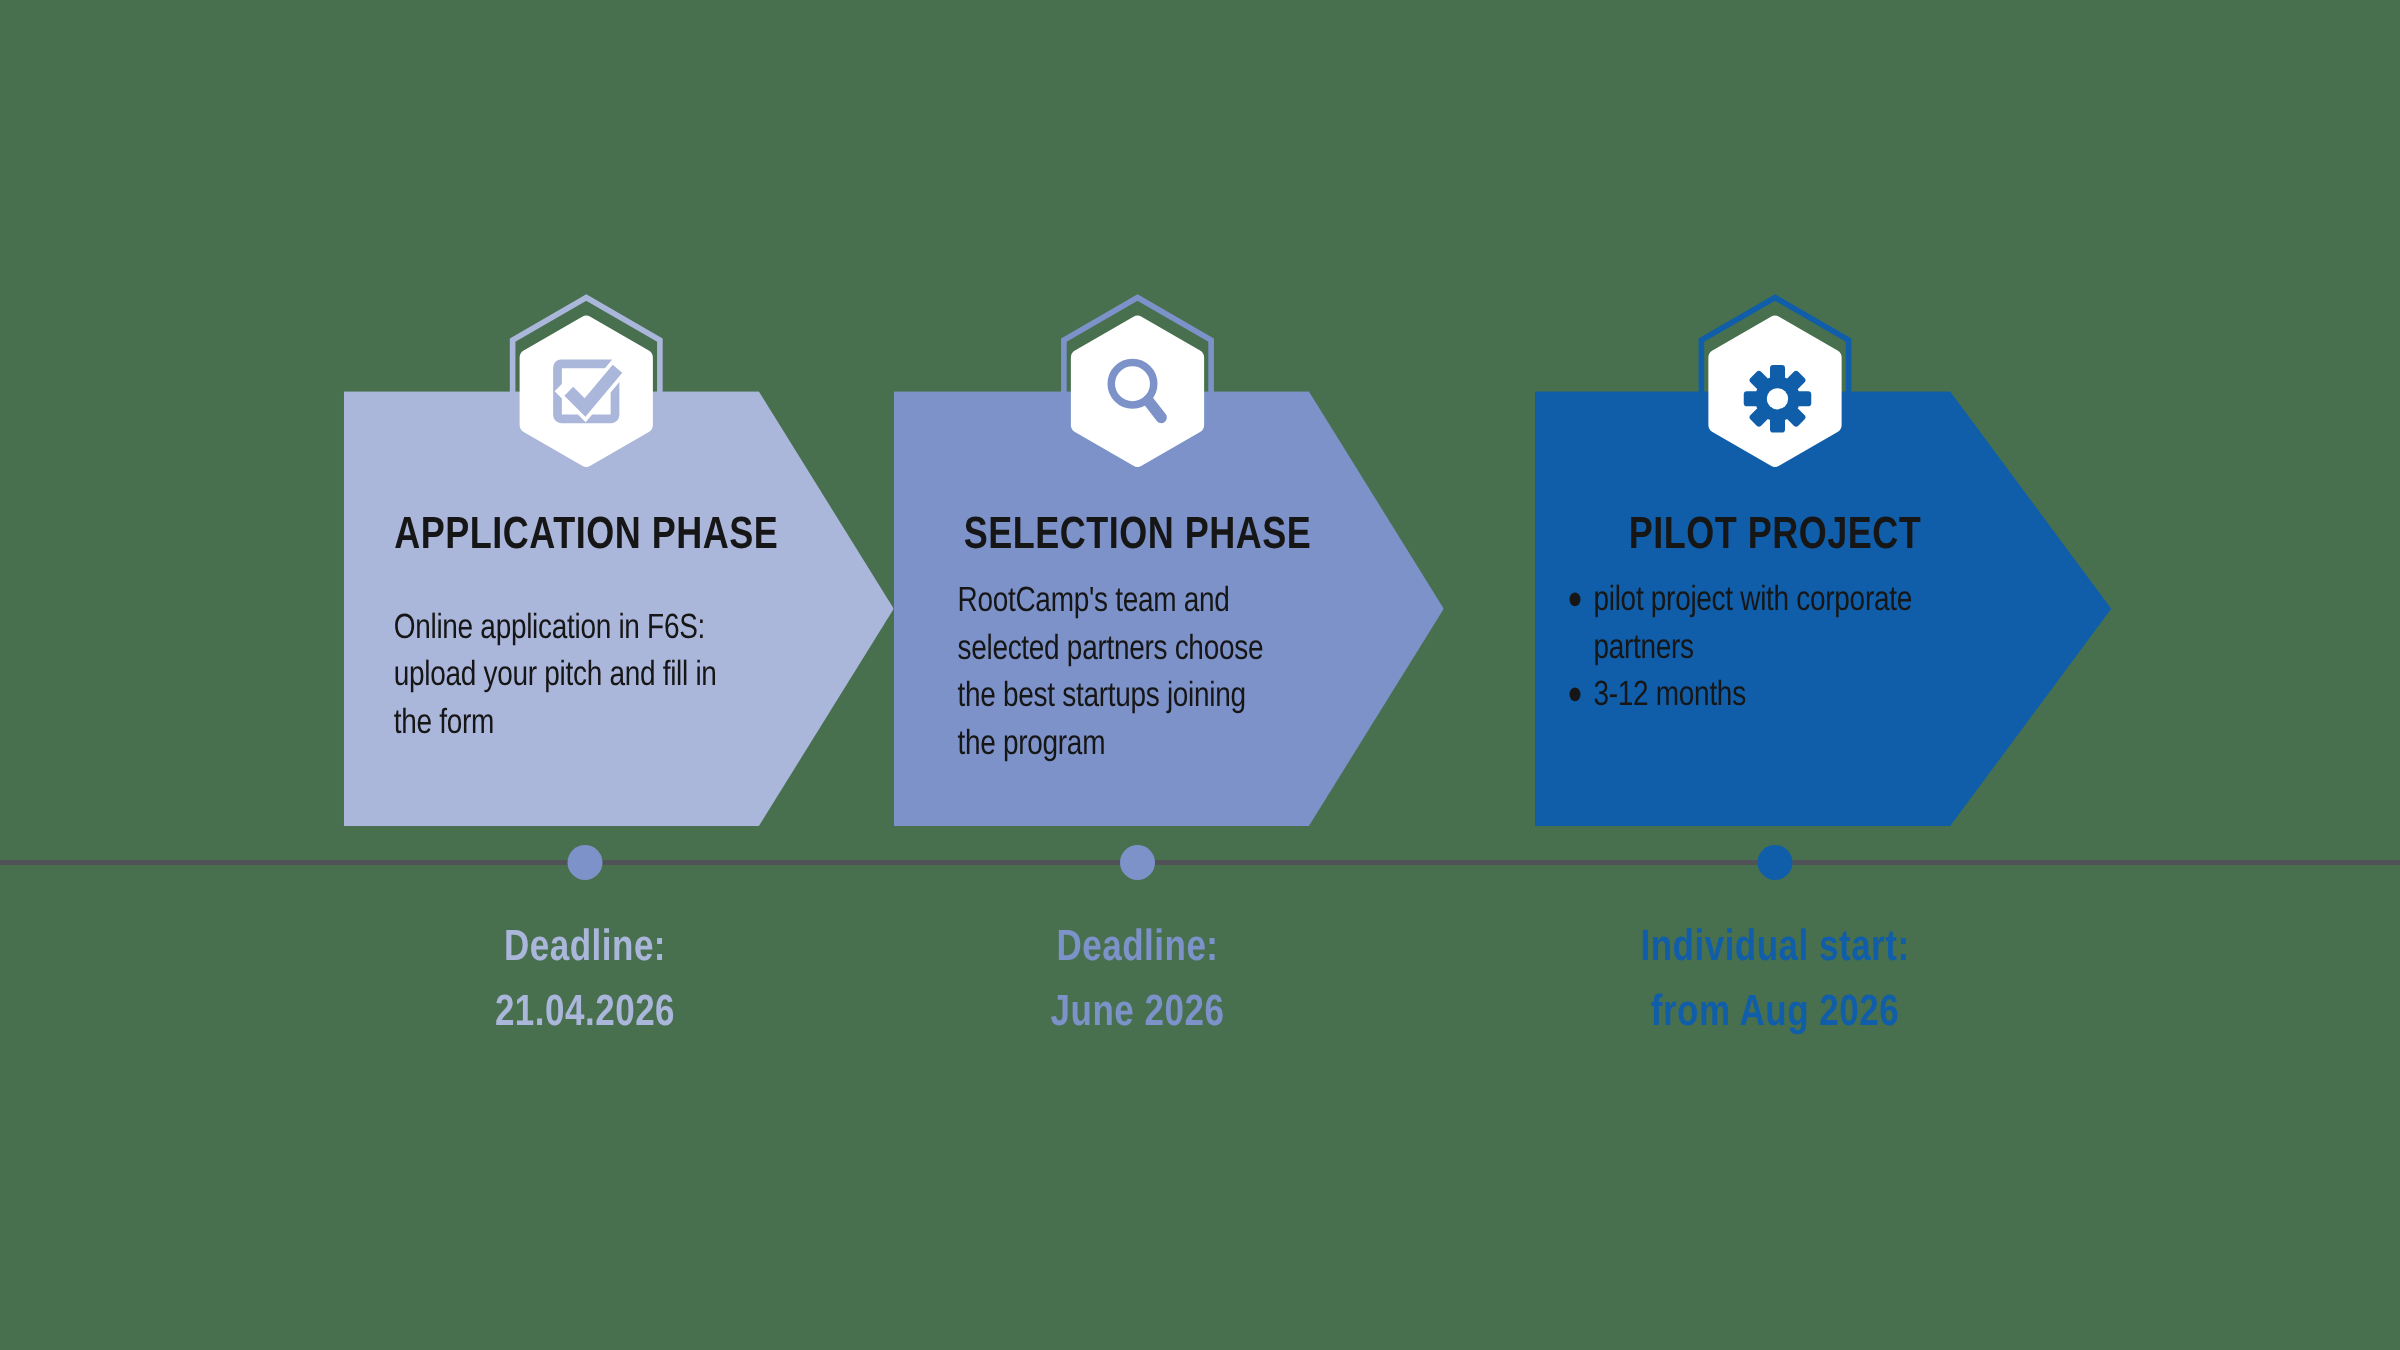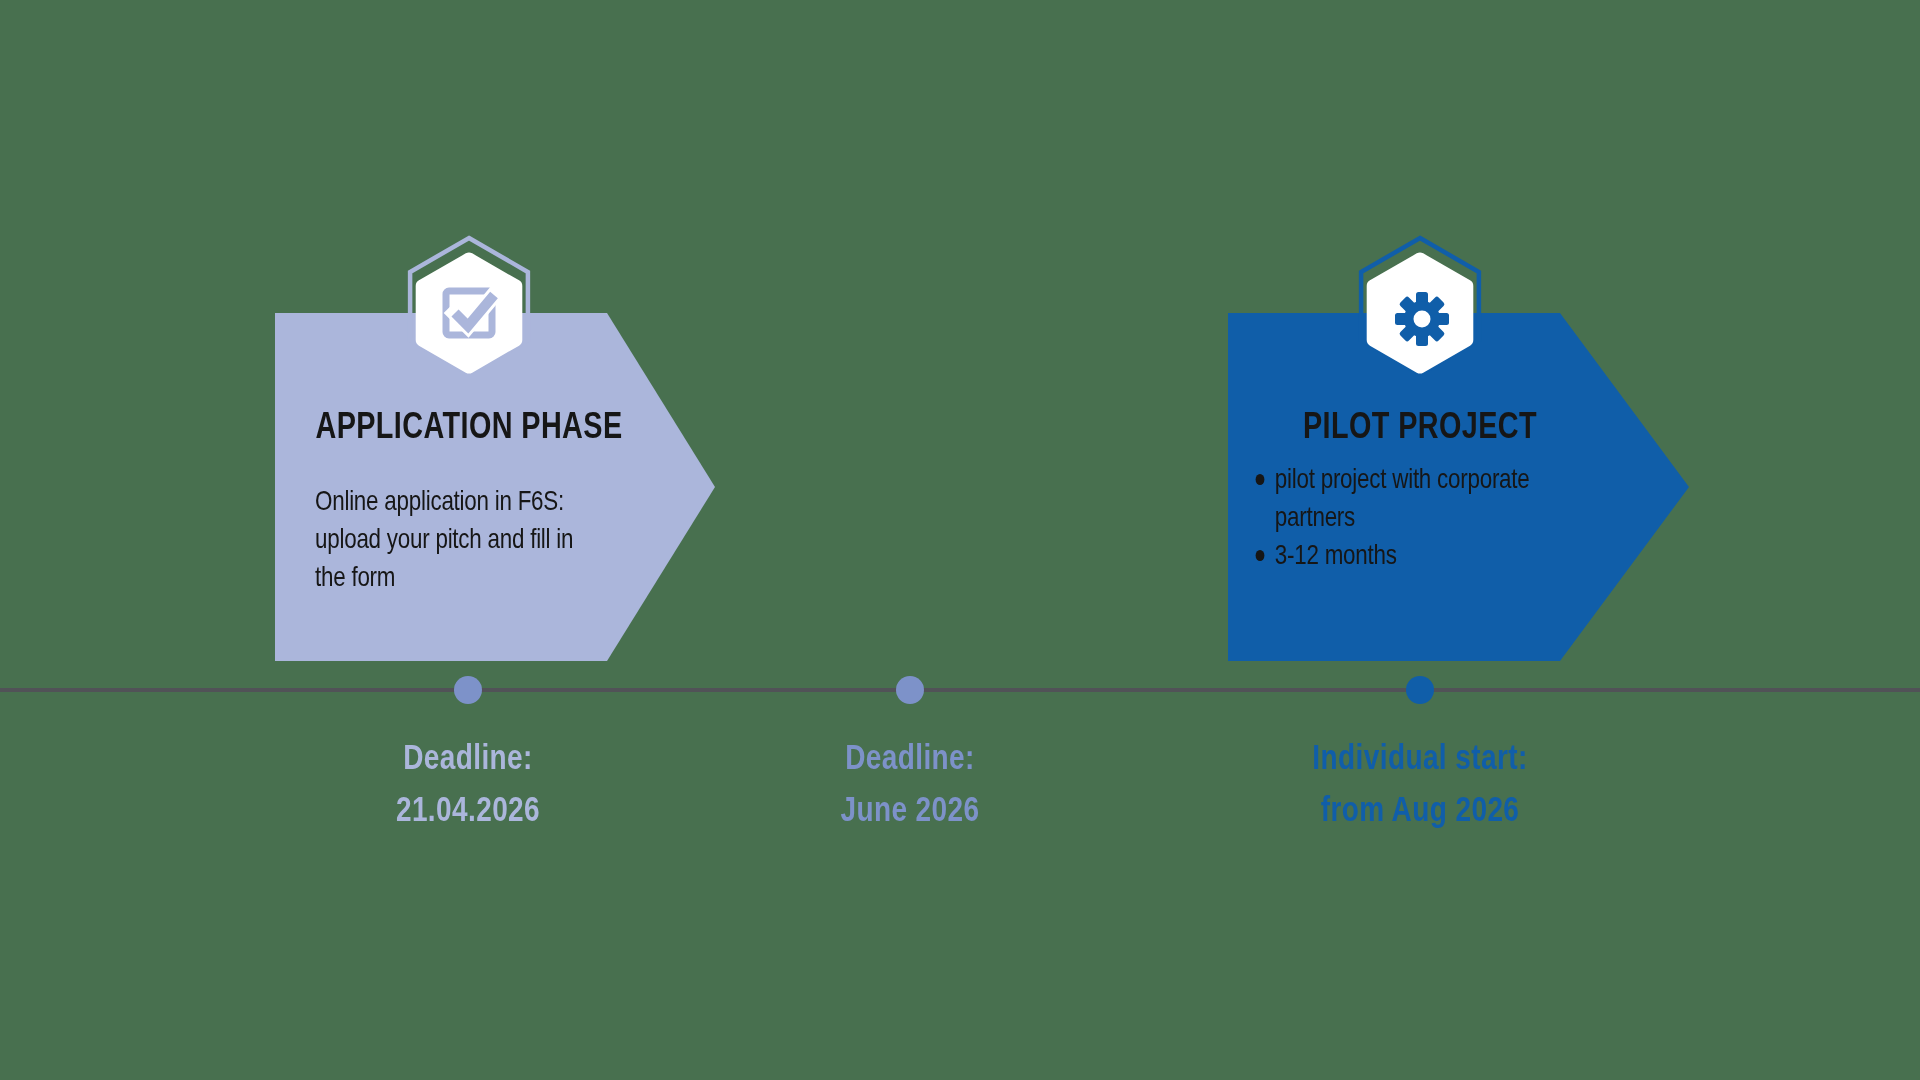--- a/index.html
+++ b/index.html
@@ -90,20 +90,34 @@
       <rect class="glyph-stroke" x="62" y="64" width="46" height="44" rx="3" stroke-width="7"></rect>
       <polyline class="glyph-halo" points="71,86 84,99 110,68" stroke-width="16" stroke-linecap="square"></polyline>
       <polyline class="glyph-stroke" points="71,86 84,99 110,68" stroke-width="10"></polyline>
     </svg>
     <h2 class="phase-title">APPLICATION PHASE</h2>
     <p class="phase-body">Online application in F6S:
 upload your pitch and fill in
 the form</p>
   </section>
 
+  <section class="phase phase-1" style="--c: #7d92c9; --dot-c: #7d92c9; --label-c: #7d92c9;">
+    <div class="arrow-bg"></div>
+    <svg class="badge" viewBox="0 0 170 170">
+      <polygon class="hex-outline" points="85,11 143.9,45 143.9,113 85,147 26.1,113 26.1,45"></polygon>
+      <polygon class="hex-white" points="85,32 131.8,59 131.8,113 85,140 38.2,113 38.2,59"></polygon>
+      <circle class="glyph-stroke" cx="81" cy="80" r="17" stroke-width="6"></circle>
+      <line class="glyph-stroke" x1="93.5" y1="93.5" x2="104" y2="107" stroke-width="9" stroke-linecap="round"></line>
+    </svg>
+    <h2 class="phase-title">SELECTION PHASE</h2>
+    <p class="phase-body">RootCamp's team and
+selected partners choose
+the best startups joining
+the program</p>
+  </section>
 
   <section class="phase phase-2" style="--c: #105ea9; --dot-c: #105ea9; --label-c: #105ea9;">
     <div class="arrow-bg"></div>
     <svg class="badge" viewBox="0 0 170 170">
       <polygon class="hex-outline" points="85,11 143.9,45 143.9,113 85,147 26.1,113 26.1,45"></polygon>
       <polygon class="hex-white" points="85,32 131.8,59 131.8,113 85,140 38.2,113 38.2,59"></polygon>
       <g class="glyph-fill">
         <rect x="81" y="65" width="12" height="54" rx="2.5"></rect>
         <rect x="81" y="65" width="12" height="54" rx="2.5" transform="rotate(45 87 92)"></rect>
         <rect x="81" y="65" width="12" height="54" rx="2.5" transform="rotate(90 87 92)"></rect>

